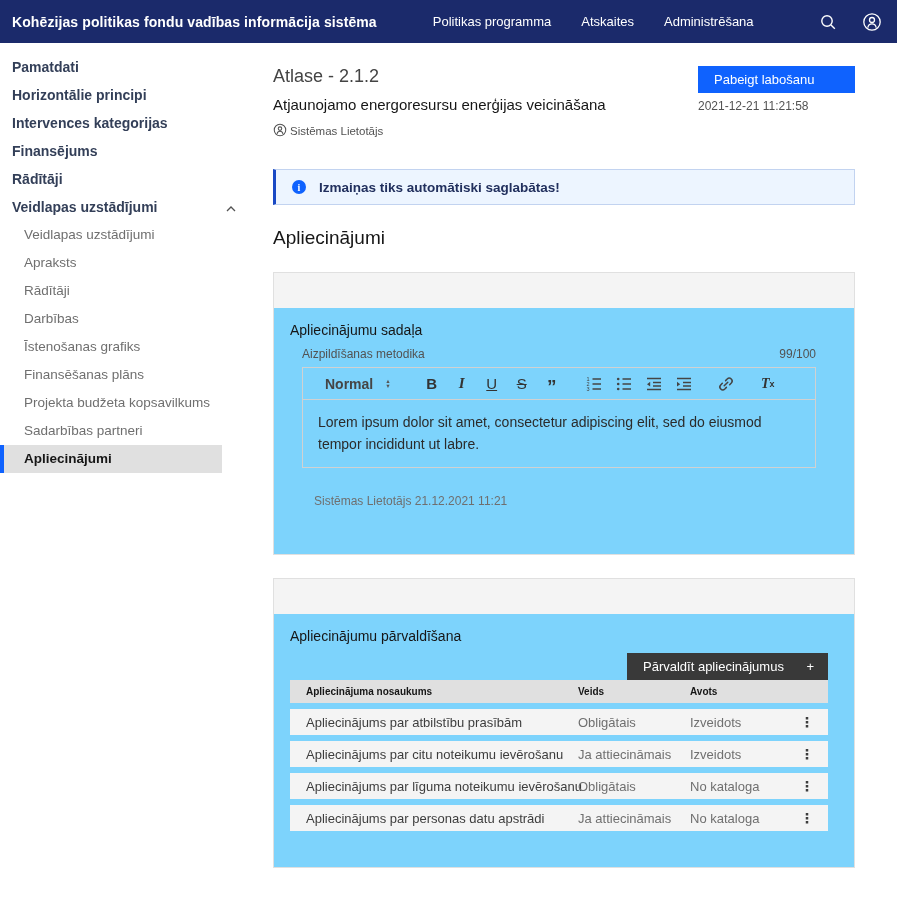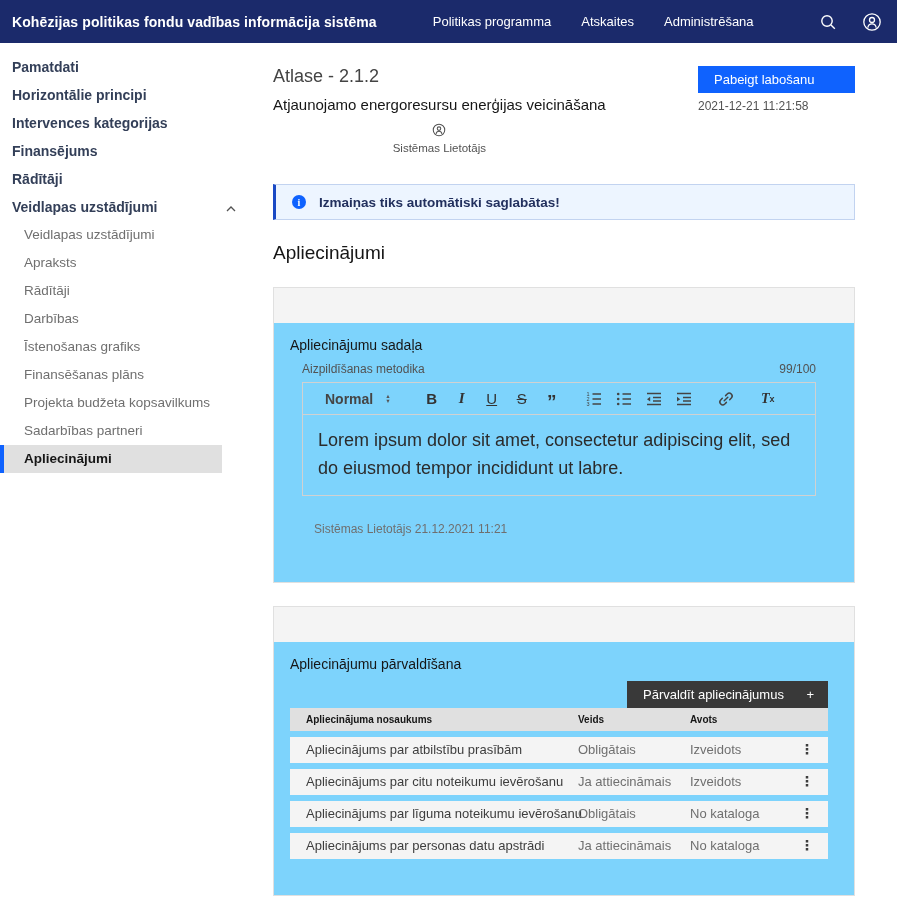--- a/index.html
+++ b/index.html
@@ -26,21 +26,21 @@
   .side-sub.active { background:#e0e0e0; color:#161616; font-weight:bold;
     border-left:4px solid #0f62fe; padding-left:20px; width:222px; }
 
   .main { flex:1; padding:23px 42px 0 23px; }
 
   
   .head-row { display:flex; justify-content:space-between; }
   .breadcrumb { font-size:18px; color:#444; }
   .page-title { margin-top:9px; font-size:15px; font-weight:400; color:#161616; }
   .user-line { margin-top:10px; display:flex; align-items:center; gap:3px;
-    font-size:11.5px; color:#525252;flex-direction:column; }
+    font-size:11.5px; color:#525252; }
   .head-right { width:157px; flex-shrink:0; }
   .finish-btn { width:157px; height:27px; background:#0f62fe; border:none; color:#fff;
     font-size:13px; text-align:left; padding-left:16px; cursor:pointer;
     font-family:inherit; display:block; }
   .timestamp { margin-top:6px; font-size:12px; color:#525252; }
 
   
   .alert { margin-top:30px; background:#edf5ff; border:1px solid #c2d3f0;
     border-left:3px solid #1a49c4; display:flex; align-items:center; gap:13px;
     padding:9px 16px; height:36px; }
@@ -72,21 +72,21 @@
     display:flex; align-items:center; justify-content:center; color:#333; }
   .tb-btn.group { margin-left:12px; }
   .tb-btn.b { font-weight:bold; margin-left:12px; }
   .tb-btn.i { font-family:"Liberation Serif",serif; font-style:italic; font-weight:bold; }
   .tb-btn.u { text-decoration:underline; }
   .tb-btn.s { text-decoration:line-through; }
   .tb-btn.q { font-weight:bold; font-size:19px; padding-top:7px; }
   .tb-btn.tx { font-size:14px; font-weight:bold; }
   .tb-btn.tx i { font-family:"Liberation Serif",serif; }
   .tb-btn.tx sub { font-size:9px; font-weight:bold; }
-  .editor-content { padding:12px 15px; font-size:18px; color:#2b2b2b;
+  .editor-content { padding:12px 15px; font-size:14px; color:#2b2b2b;
     line-height:1.55; min-height:66px; cursor:text; }
   .meta { margin-top:26px; margin-left:12px; font-size:12px; color:#6f6f6f; }
 
   
   .table-zone { width:538px; }
   .manage-row { display:flex; justify-content:flex-end; margin-top:9px; }
   .manage-btn { width:201px; height:27px; background:#393939; border:none; color:#fff;
     font-size:13px; display:flex; align-items:center; justify-content:space-between;
     padding:0 14px 0 16px; cursor:pointer; font-family:inherit; }
   .t-header { display:flex; background:#e0e0e0; height:23px; align-items:center;

